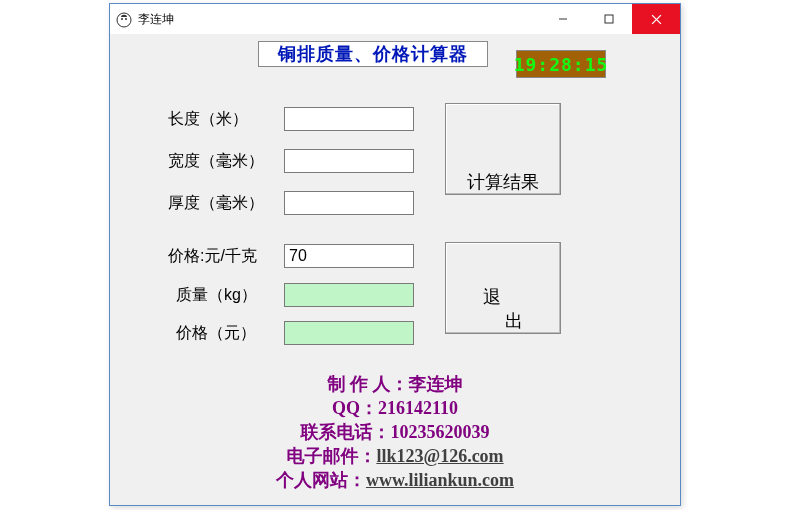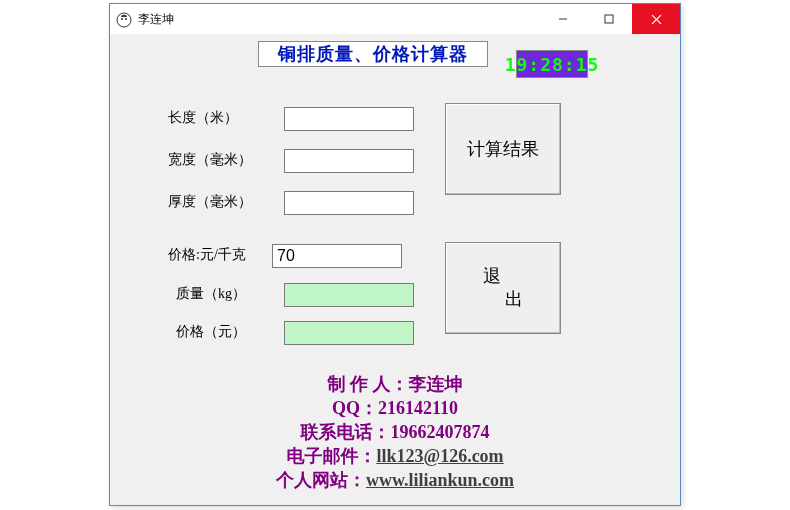--- a/index.html
+++ b/index.html
@@ -84,37 +84,37 @@
     font-weight: bold;
     display: flex;
     align-items: center;
     justify-content: center;
     letter-spacing: 1px;
   }
   .clock {
     position: absolute;
     left: 406px;
     top: 16px;
-    width: 72px;
+    width: 90px;
     height: 28px;
-    background: #6d28d9;
+    background: #a16207;
     color: #14f914;
     font-family: "Consolas", monospace;
     font-size: 18px;
     font-weight: bold;
     display: flex;
     align-items: center;
     justify-content: center;
     border: 1px solid #888;
     letter-spacing: 1px;
   }
   .lbl {
     position: absolute;
-    font-family: Liberation Serif, serif;
-    font-size: 14px;
+    font-family: Liberation Sans, sans-serif;
+    font-size: 16px;
     color: #000;
   }
   .inp {
     position: absolute;
     width: 130px;
     height: 24px;
     border: 1px solid #7a7a7a;
     background: #fff;
     font-size: 16px;
     padding: 0 4px;
@@ -123,21 +123,21 @@
   .inp.result {
     background: #c0f5c8;
   }
   .btn {
     position: absolute;
     border: 1px solid #888;
     background: #efefef;
     font-family: SimSun, serif;
     font-size: 18px;
     display: flex;
-    align-items: center;
+    align-items: flex-end;
     justify-content: center;
     cursor: default;
     box-shadow: inset -1px -1px 0 #bbb, inset 1px 1px 0 #fff;
   }
   .btn-calc {
     left: 335px;
     top: 69px;
     width: 116px;
     height: 92px;
   }
@@ -208,42 +208,42 @@
     <div class="lbl" style="left:58px; top:75px;">长度（米）</div>
     <input class="inp" style="left: 174px; top: 73px;" value="">
 
     <div class="lbl" style="left:58px; top:117px;">宽度（毫米）</div>
     <input class="inp" style="left: 174px; top: 115px;" value="">
 
     <div class="lbl" style="left:58px; top:159px;">厚度（毫米）</div>
     <input class="inp" style="left: 174px; top: 157px;" value="">
 
     <div class="lbl" style="left:58px; top:212px;">价格:元/千克</div>
-    <input class="inp" style="left: 162px; top: 210px;" value="70">
+    <input class="inp" style="left: 174px; top: 210px;" value="70">
 
     <div class="lbl" style="left:66px; top:251px;">质量（kg）</div>
     <input class="inp result" style="left: 174px; top: 249px;" value="">
 
     <div class="lbl" style="left:66px; top:289px;">价格（元）</div>
     <input class="inp result" style="left: 174px; top: 287px;" value="">
 
     <div class="btn btn-calc">
       <span>计算结果</span>
     </div>
     <div class="btn btn-exit">
       <div>
         <span class="l1">退</span>
         <span class="l2">出</span>
       </div>
     </div>
 
     <div class="credits">
       <div>制 作 人：李连坤</div>
       <div>QQ：216142110</div>
-      <div>联系电话：19662407874</div>
+      <div>联系电话：10235620039</div>
       <div>
         <span>电子邮件：</span><span class="link">llk123@126.com</span>
       </div>
       <div>
         <span>个人网站：</span><span class="link">www.liliankun.com</span>
       </div>
     </div>
   </div>
 </div>
 

